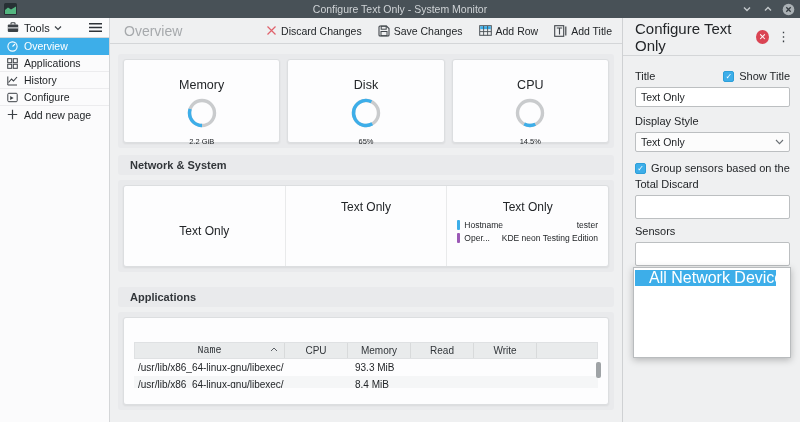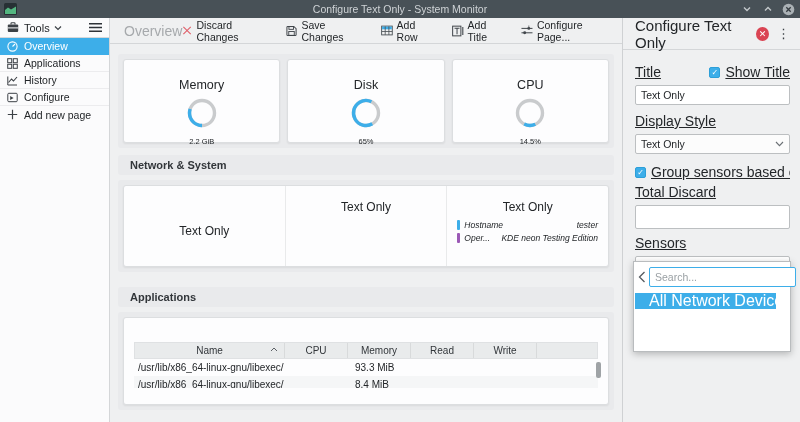--- a/index.html
+++ b/index.html
@@ -51,53 +51,53 @@
   .gauge-wrap { position:relative; margin-top:4px; width:34px; height:34px; display:flex;
                 align-items:center; justify-content:center; }
   .gauge-value { position:absolute; left:50%; top:50%; transform:translate(-50%,-50%);
                  font-size:7.5px; white-space:nowrap; color:#232629;margin-top:28px; }
 
   .net-card { width:100%; height:100%; display:flex; }
   .net-col { flex:1; position:relative; text-align:center; }
   .net-col + .net-col { border-left:1px solid #e9eaeb; }
   .net-title-mid { position:absolute; left:0; right:0; top:38px; font-size:12px; }
   .net-title-top { margin-top:14px; font-size:12px; }
-  .legend { margin:4px 10px 0 10px; text-align:left;font-style:italic; }
+  .legend { margin:4px 10px 0 10px; text-align:left; }
   .legend-row { display:flex; align-items:center; height:13px; font-size:8.5px; }
   .legend-bar { width:3px; height:10px; border-radius:1px; margin-right:4px; flex:none; }
   .legend-label { color:#232629; white-space:nowrap; }
   .legend-value { margin-left:auto; white-space:nowrap; }
 
   .table-card { width:100%; height:100%; position:relative; padding:24px 10px 0 10px; overflow:hidden; }
   .ptable { width:100%; }
   .thead { display:flex; height:17px; background:#e9ebec; border:1px solid #dfe1e3; }
   .th { font-size:10px; color:#32363a; display:flex; align-items:center; justify-content:center;
         border-right:1px solid #d8dadb; position:relative; }
-  .th.name { width:150px; justify-content:center; }
+  .th.name { width:150px; justify-content:center;font-family:Liberation Mono, monospace; }
   .th.c { width:63px; } .th.fill { flex:1; border-right:none; }
   .sort { position:absolute; right:6px; top:4px; }
   .tbody { height:29px; overflow:hidden; }
   .tr { display:flex; height:17px; align-items:center; font-size:10px; }
   .tr:nth-child(2) { background:#f5f6f7; }
   .td.name { width:150px; padding-left:4px; white-space:nowrap; overflow:hidden; }
   .td.c { width:63px; padding-left:8px; }
   .vscroll { position:absolute; right:7px; top:44px; width:5px; height:16px; background:#9fa3a6; border-radius:2px; }
 
   
   .panel { position:absolute; left:622px; top:18px; width:178px; height:404px; background:#eff0f1;
            border-left:1px solid #cfd1d3; }
-  .panel-header { height:32px; display:flex; align-items:center; padding:0 10px 0 12px;
+  .panel-header { height:38px; display:flex; align-items:center; padding:0 10px 0 12px;
                   border-bottom:1px solid #d4d6d8; }
   .panel-title { font-size:15px; color:#232629; }
   .close-red { margin-left:auto; width:14px; height:14px; border-radius:50%; background:var(--danger);
                color:#fff; font-size:9px; line-height:14px; text-align:center; cursor:pointer; }
   .dots { margin-left:8px; font-size:13px; color:#3a3f44; cursor:pointer; letter-spacing:0; }
   .panel-body { position:relative; padding:14px 10px 0 12px; }
   .label-row { display:flex; align-items:center; margin-bottom:5px; }
-  .flabel { font-size:14px; color:#232629;text-decoration:underline; }
+  .flabel { font-size:11px; color:#232629; }
   .cb-row { display:flex; align-items:center; gap:5px; overflow:hidden; white-space:nowrap; }
   .checkbox { width:11px; height:11px; border:1px solid #2d9fd8; border-radius:2px; background:var(--accent);
               color:#fff; font-size:8px; line-height:10px; text-align:center; flex:none; }
   .tinput { width:100%; height:20px; border:1px solid #bcbfc1; border-radius:2px; background:#fff;
             font-family:"Liberation Sans", sans-serif; font-size:10.5px; padding:0 5px; color:#232629; }
   .selectbox { width:100%; height:20px; border:1px solid #bcbfc1; border-radius:2px; background:#fcfcfc;
                display:flex; align-items:center; padding:0 5px; font-size:10.5px; cursor:pointer; }
   .selectbox .sv-chev { margin-left:auto; }
   .gap8 { height:8px; } .gap10 { height:10px; } .gap6 { height:6px; } .gap4 { height:4px; }
   .bigin { height:24px; }
@@ -229,30 +229,20 @@
           </svg>
           <span>Add Row</span>
         </span>
         <span class="tb-btn">
           <svg width="13" height="12" viewBox="0 0 13 12">
             <rect x="0.7" y="0.7" width="9" height="10.6" fill="none" stroke="#41464b" stroke-width="1.1"></rect>
             <path d="M2.8 3 H8.2 M5.5 3 V9.5" stroke="#41464b" stroke-width="1.1"></path>
             <path d="M11.8 1.5 V10.5" stroke="#41464b" stroke-width="1.2"></path>
           </svg>
           <span>Add Title</span>
-        </span>
-        <span class="tb-btn">
-          <svg width="13" height="11" viewBox="0 0 13 11">
-            <path d="M0.5 3.2 H12.5" stroke="#41464b" stroke-width="1.1"></path>
-            <circle cx="8.5" cy="3.2" r="1.6" fill="#41464b"></circle>
-            <path d="M0.5 8 H12.5" stroke="#41464b" stroke-width="1.1"></path>
-            <circle cx="4" cy="8" r="1.6" fill="#41464b"></circle>
-            <path d="M8.5 0.2 L8.5 1.4" stroke="#41464b" stroke-width="1"></path>
-          </svg>
-          <span>Configure Page...</span>
         </span>
       </div>
     </div>
 
     <div class="content">
 
       <div class="rowbox row1">
         <div class="card gauge-card">
           <div class="gtitle">Memory</div>
           <div class="gauge-wrap">
@@ -396,25 +386,17 @@
         </div>
       <input class="tinput bigin" style="">
       <div class="gap6"></div>
       <div class="label-row">
           <span class="flabel">Sensors</span>
         </div>
       <input class="tinput bigin" style="">
 
       
       <div class="popup">
-        <div class="popup-head">
-          <span class="back-btn">
-            <svg width="8" height="12" viewBox="0 0 8 12">
-              <polyline points="6.5,1 1.5,6 6.5,11" fill="none" stroke="#565b60" stroke-width="1.3"></polyline>
-            </svg>
-          </span>
-          <input class="search-input" placeholder="Search..." style="">
-        </div>
         <div class="plist-item">All Network Devices</div>
       </div>
     </div>
   </div>
 </div>
 
 </body></html>

